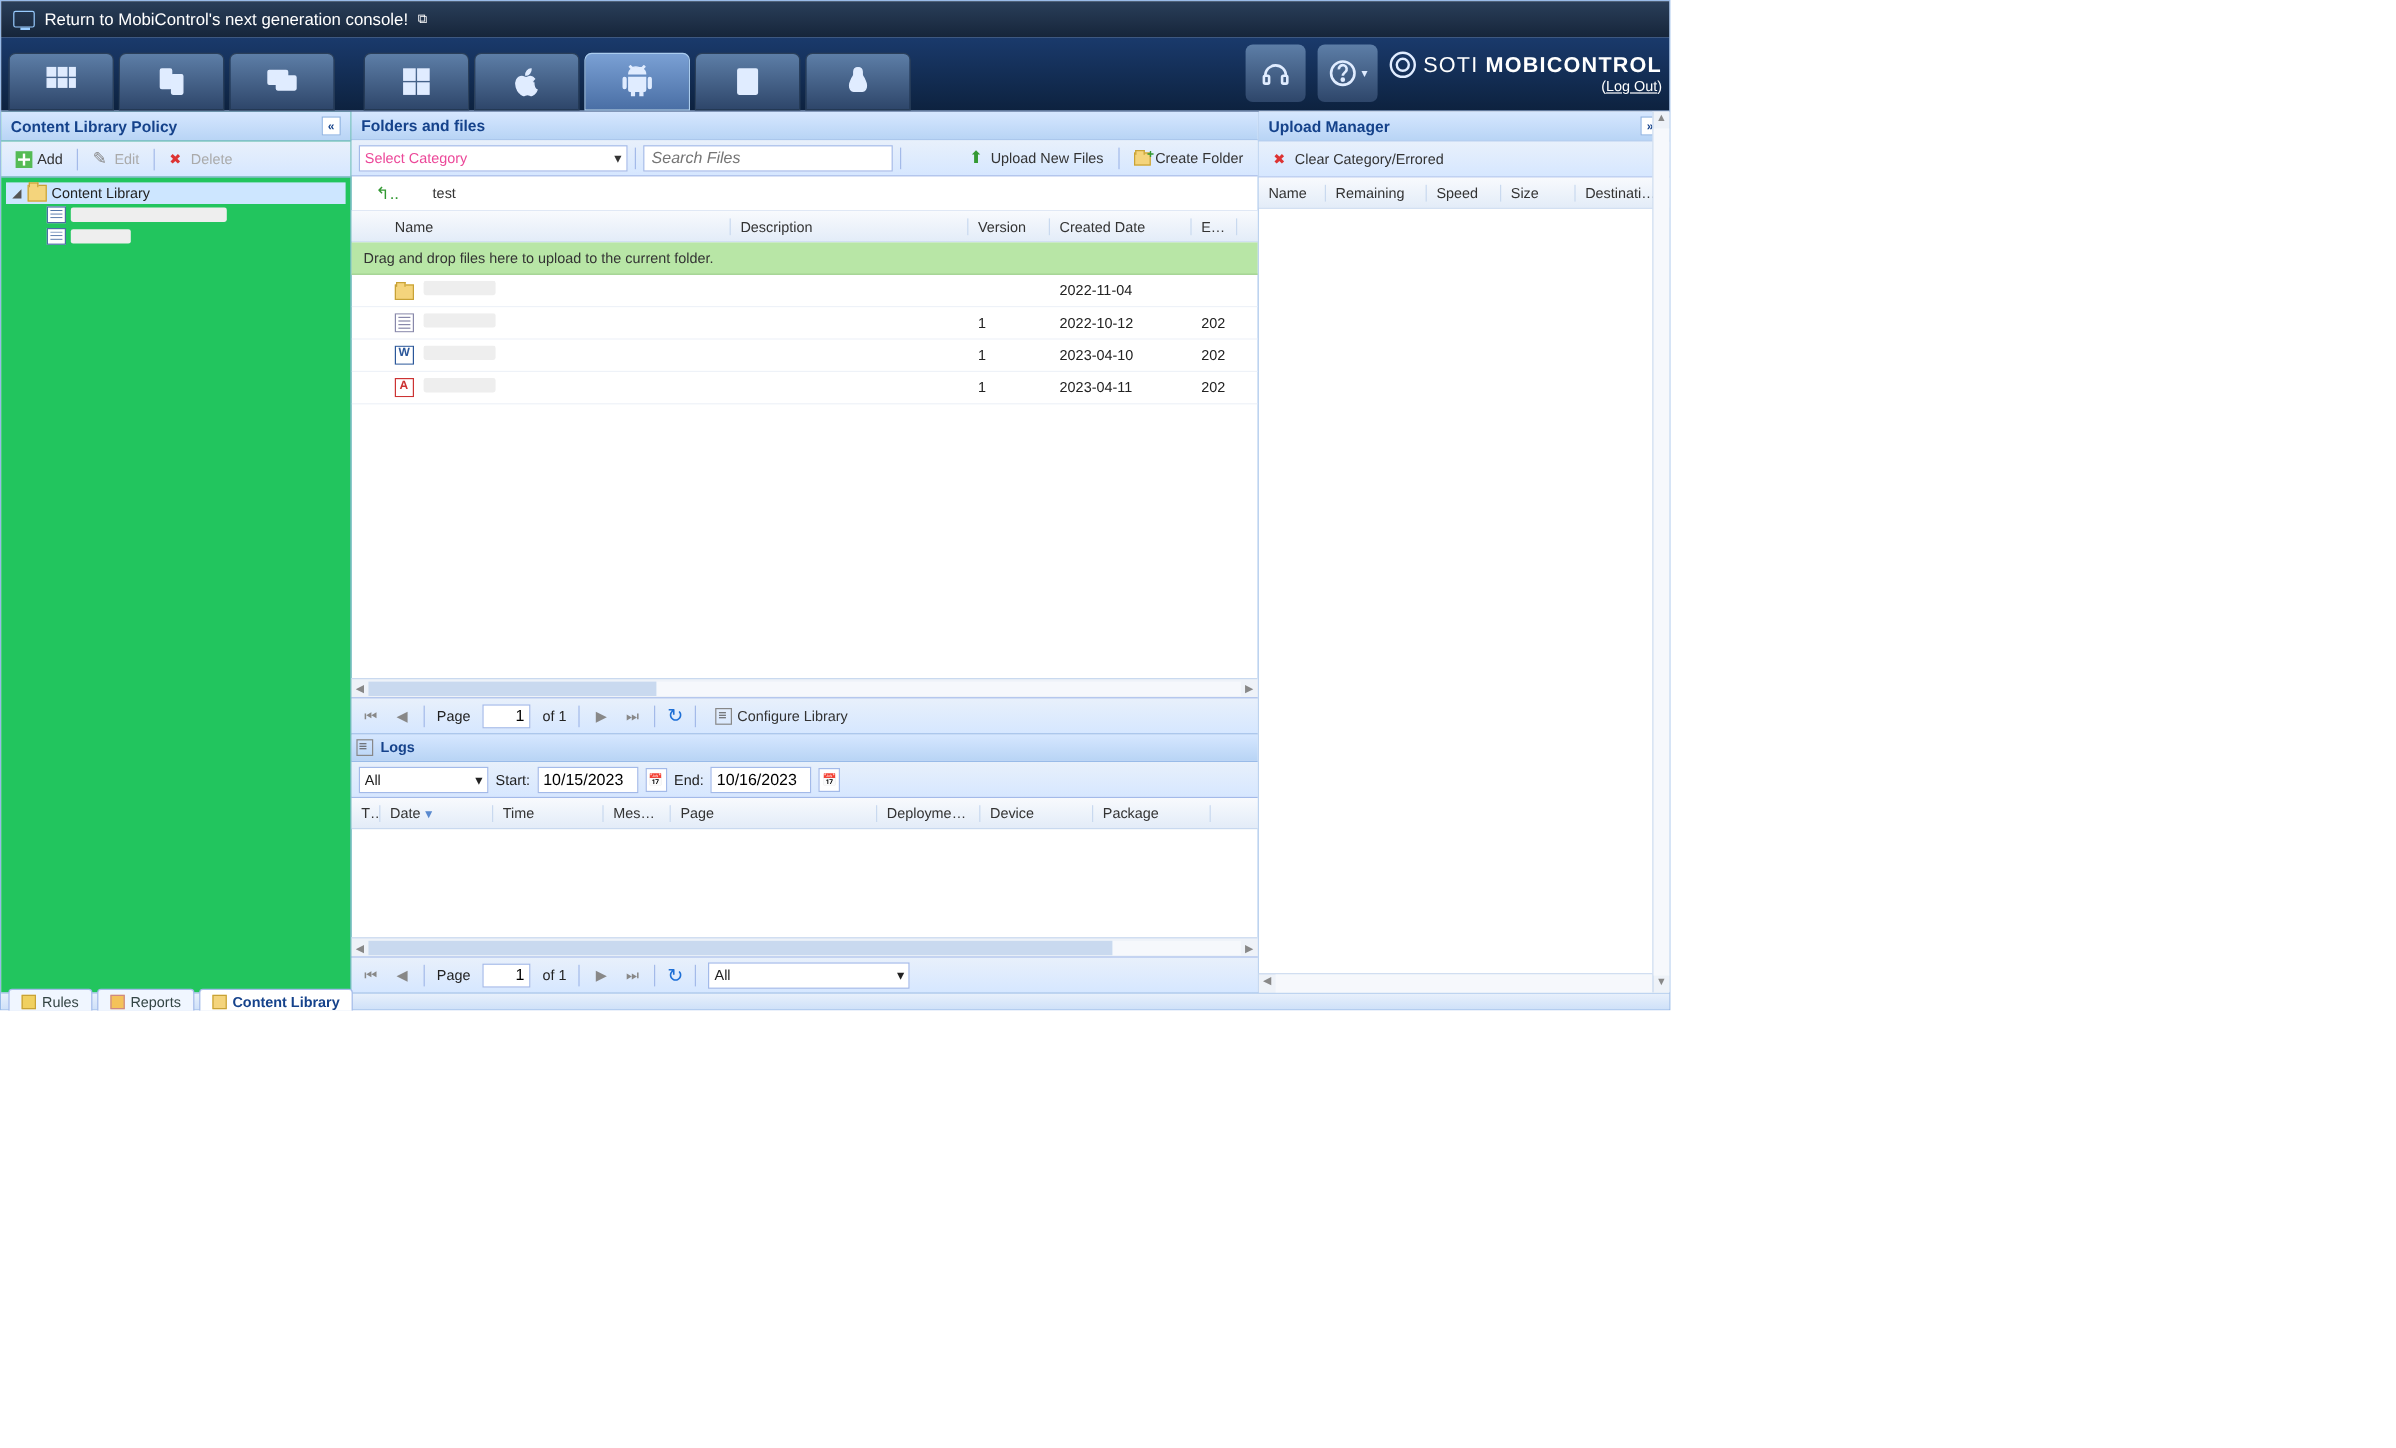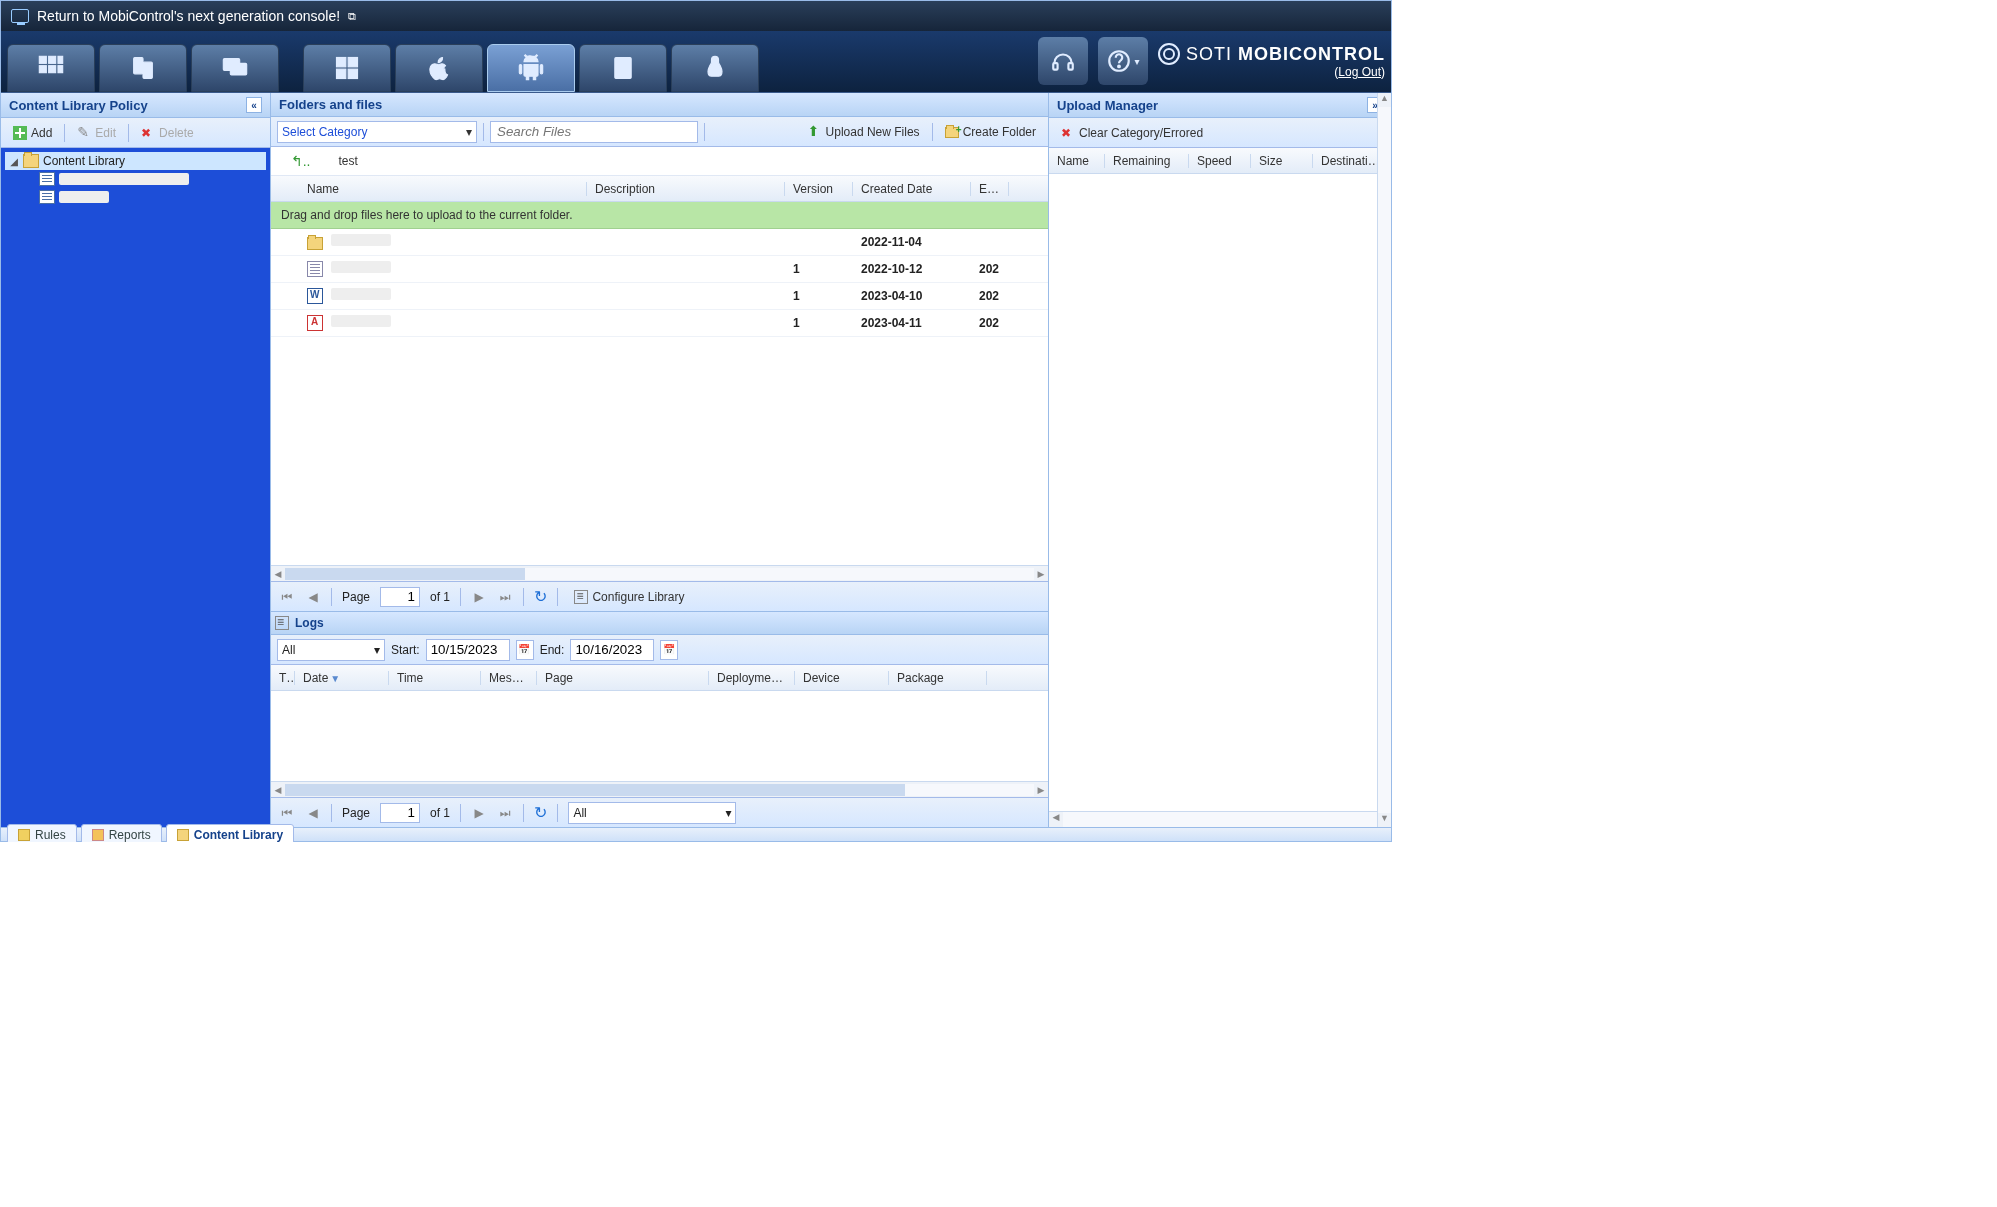--- a/index.html
+++ b/index.html
@@ -148,24 +148,24 @@
 
 .work-area {
   flex:1;
   display:flex;
   min-height:0;
   background:#fff;
 }
 
 
 .left-panel {
-  width: 270px;
+  width: 292px;
   border-right:1px solid #99bbe8;
   display:flex;flex-direction:column;
-  background:#1d4ed8;
+  background:#22c55e;
 }
 .tree { flex:1;overflow:auto;padding:4px; }
 .tree-row { display:flex;align-items:center;gap:4px;padding:2px 4px;cursor:pointer; }
 .tree-row.selected { background:#cde6ff; }
 .tree-indent1 { padding-left:20px; }
 .tree-toggle { width:10px;text-align:center;font-size:10px;color:#555; }
 .tree-icon { width:16px;height:14px; }
 .tree-lib-icon { background:#f4d47c;border:1px solid #c8a236; position:relative;}
 .tree-lib-icon::before{content:"";position:absolute;top:-3px;left:0;width:6px;height:3px;background:#f4d47c;border:1px solid #c8a236;border-bottom:none;}
 .tree-doc-icon { background:#fff;border:1px solid #4a6fa5;position:relative; }
@@ -174,21 +174,21 @@
 
 
 .center-panel {
   flex:1;
   display:flex;flex-direction:column;
   border-right:1px solid #99bbe8;
   min-width:0;
 }
 .cat-select {
   height:22px;border:1px solid #a3bae9;background:#fff;
-  width:200px;padding:0 4px;color:#1d4ed8;
+  width:224px;padding:0 4px;color:#ec4899;
   display:flex;align-items:center;justify-content:space-between;
 }
 .cat-select .drop::after{content:"▾";color:#333;}
 .search-input {
   height:22px;border:1px solid #a3bae9;width:208px;padding:0 6px;font-style:italic;color:#999;
 }
 .breadcrumb-row {
   padding:6px 20px;display:flex;align-items:center;gap:28px;color:#333;
   border-bottom:1px solid #e0e8f5;
 }
@@ -215,21 +215,21 @@
 .lc-rule{width:172px}
 .lc-dep{width:86px}
 .lc-dev{width:94px}
 .lc-pkg{width:98px}
 
 .dropzone {
   background:#b8e6a6;padding:6px 10px;color:#333;border-bottom:1px solid #a0d090;
 }
 .grid-body { overflow:auto;flex:1; }
 .grid-row {
-  display:flex;align-items:center;height:27px;border-bottom:1px solid #eef2f8;font-weight:bold;
+  display:flex;align-items:center;height:27px;border-bottom:1px solid #eef2f8;
 }
 .grid-cell { padding:0 8px;white-space:nowrap;overflow:hidden;flex-shrink:0; }
 .file-icon { width:16px;height:16px;display:inline-block;vertical-align:middle;margin-right:8px; }
 .fi-folder{background:#f4d47c;border:1px solid #c8a236;height:13px;margin-top:2px;position:relative;}
 .fi-folder::before{content:"";position:absolute;top:-3px;left:0;width:6px;height:3px;background:#f4d47c;border:1px solid #c8a236;border-bottom:none;}
 .fi-txt{background:#fff;border:1px solid #88a;position:relative;}
 .fi-txt::before{content:"";position:absolute;left:2px;top:2px;right:2px;height:1px;background:#88a;box-shadow:0 3px #88a,0 6px #88a,0 9px #88a;}
 .fi-doc{background:#fff;border:1px solid #2b579a;position:relative;}
 .fi-doc::before{content:"W";position:absolute;left:2px;top:0;font-size:10px;color:#2b579a;font-weight:bold;}
 .fi-pdf{background:#fff;border:1px solid #c33;position:relative;}

